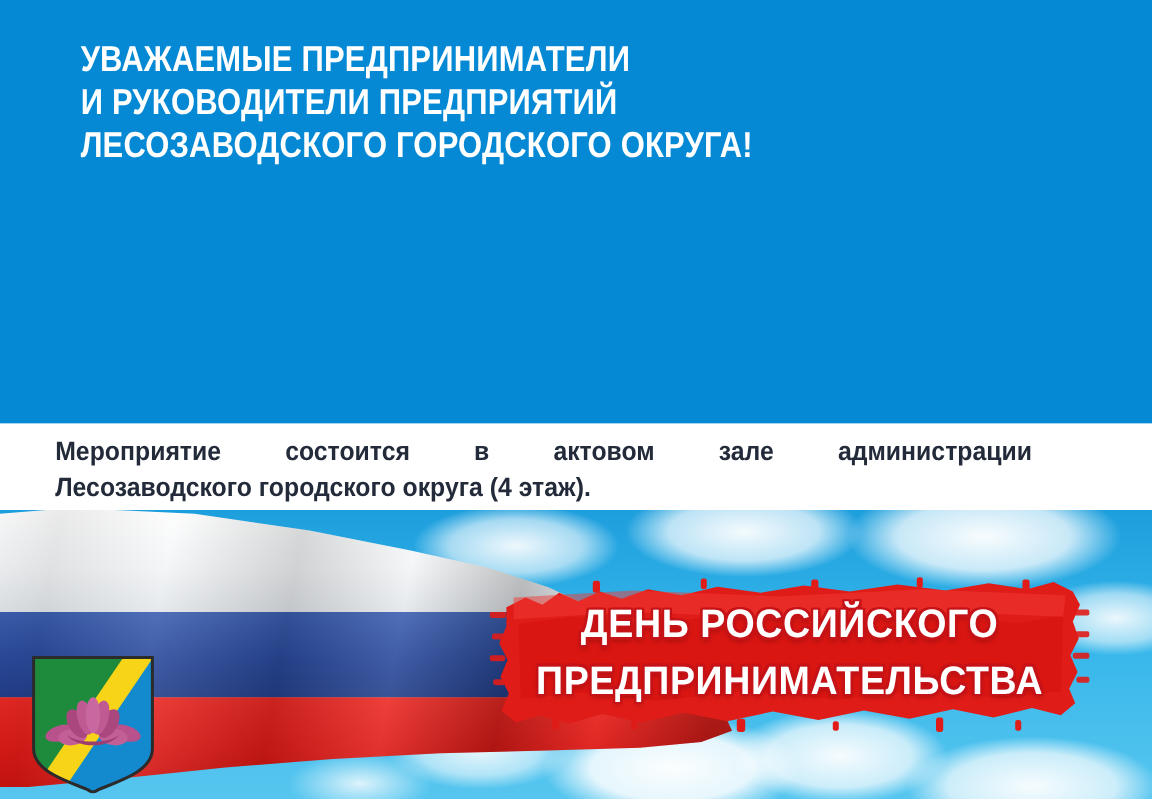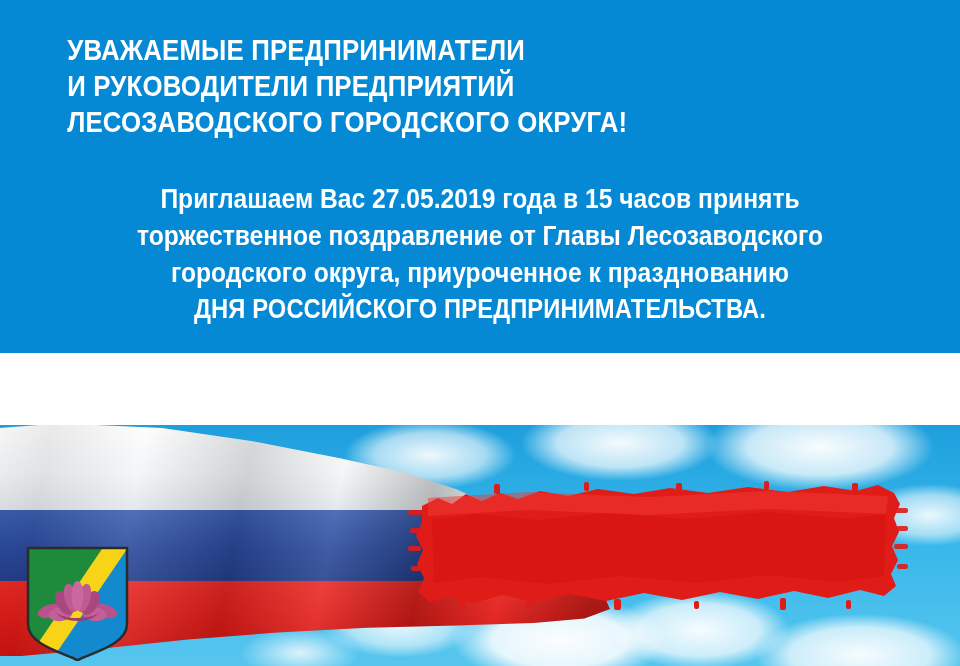--- a/index.html
+++ b/index.html
@@ -231,29 +231,29 @@
 <div id="poster">
 
   <div class="blue-panel">
 
     <div class="heading-block">
       <span class="heading-line">УВАЖАЕМЫЕ ПРЕДПРИНИМАТЕЛИ</span>
       <span class="heading-line">И РУКОВОДИТЕЛИ ПРЕДПРИЯТИЙ</span>
       <span class="heading-line">ЛЕСОЗАВОДСКОГО ГОРОДСКОГО ОКРУГА!</span>
     </div>
 
-    <div class="body-block">
-      <span class="body-line">Приглашаем Вас 27.05.2019 года в 15 часов принять</span>
-      <span class="body-line">торжественное поздравление от Главы Лесозаводского</span>
-      <span class="body-line">городского округа, приуроченное к празднованию</span>
-      <span class="body-line emphasis">ДНЯ РОССИЙСКОГО ПРЕДПРИНИМАТЕЛЬСТВА.</span>
-    </div>
 
   </div>
 
+  <div class="venue-band">
+    <div class="venue-text">
+      <span class="jline1">Мероприятие состоится в актовом зале администрации</span>
+      <span class="jline2">Лесозаводского городского округа (4 этаж).</span>
+    </div>
+  </div>
 
   <div class="photo">
 
     <div class="clouds"></div>
 
     <div class="flag">
       <div class="stripe white"></div>
       <div class="stripe blueS"></div>
       <div class="stripe redS"></div>
       <div class="shading"></div>
@@ -345,17 +345,21 @@
 
           <g fill="#e01c18" opacity="0.9">
             <rect x="486" y="28" width="14" height="5" rx="2"></rect>
             <rect x="488" y="46" width="12" height="5" rx="2"></rect>
             <rect x="486" y="64" width="14" height="5" rx="2"></rect>
             <rect x="489" y="84" width="11" height="5" rx="2"></rect>
           </g>
         </svg>
       </div>
 
+      <div class="banner-text">
+        <span class="banner-line">ДЕНЬ РОССИЙСКОГО</span>
+        <span class="banner-line">ПРЕДПРИНИМАТЕЛЬСТВА</span>
+      </div>
     </div>
 
   </div>
 
 </div>
 
 </body></html>

